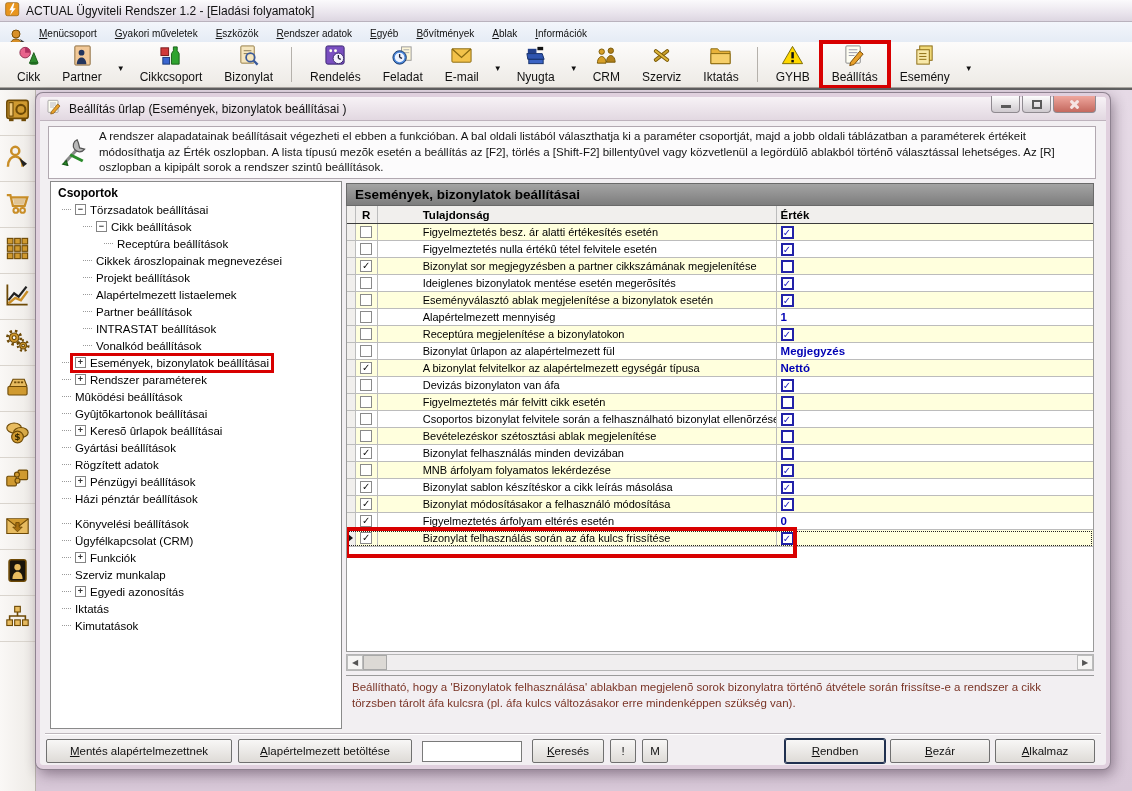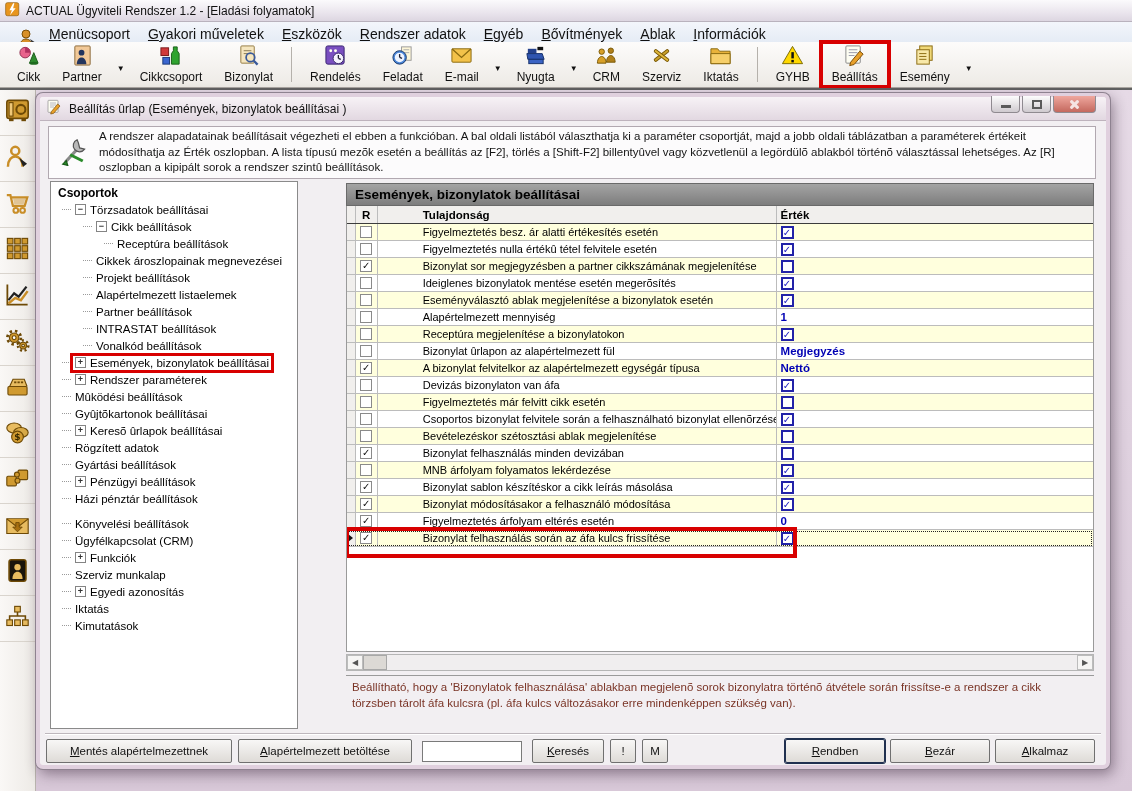--- a/index.html
+++ b/index.html
@@ -7,21 +7,21 @@
     font-family:"Liberation Sans","DejaVu Sans",sans-serif; background:#d9c9d9; }
   .app { position:relative; width:1132px; height:791px; }
 
   
   .titlebar { position:absolute; left:0; top:0; width:100%; height:22px;
     background:linear-gradient(#fbfafc,#eae5ed 60%,#ddd6e1); border-bottom:1px solid #b9b2bd;
     display:flex; align-items:center; padding-left:5px; font-size:12px; color:#111; }
   .titlebar svg { width:15px; height:15px; margin-right:6px; }
   .menubar { position:absolute; left:0; top:22px; width:100%; height:24px;
     background:linear-gradient(#f3f6fb,#e3eaf4); border-bottom:1px solid #c6cdd9;
-    display:flex; align-items:center; font-size:14px; color:#111; padding-left:16px; }
+    display:flex; align-items:center; font-size:10px; color:#111; padding-left:6px; }
   .menubar .mico { width:16px; height:15px; margin-right:8px; }
   .menu-item { padding:2px 9px; cursor:default; }
   .toolbar { position:absolute; left:0; top:42px; width:100%; height:46px;
     background:linear-gradient(#fdfcfb,#edeae5); border-bottom:1px solid #a9a5a0;
     display:flex; align-items:stretch; padding-left:6px; }
   .tb-item { display:flex; flex-direction:column; align-items:center; justify-content:center;
     padding:2px 11px 3px; font-size:12px; color:#111; }
   .tb-item .tb-ico svg { width:23px; height:23px; }
   .tb-item.hl { outline:4px solid #d80000; outline-offset:-2px; }
   .tb-drop { display:flex; align-items:center; font-size:8px; color:#111; padding:0 4px; margin-top:8px; }
@@ -51,21 +51,21 @@
   .g-min { position:absolute; left:9px; top:9px; width:10px; height:3px; background:#5a5a5a; }
   .g-max { position:absolute; left:9px; top:4px; width:10px; height:9px; border:2px solid #5a5a5a; }
   .g-x1,.g-x2 { position:absolute; left:19px; top:3px; width:3px; height:11px; background:#f5e4e2; border-radius:1px; }
   .g-x1 { transform:rotate(45deg);} .g-x2 { transform:rotate(-45deg);}
 
   .infopanel { position:absolute; left:8px; top:29px; width:1048px; height:53px;
     background:#fcfbfc; border:1px solid #b1a8b0; display:flex; align-items:center; padding:2px 8px; }
   .infopanel svg { width:30px; height:30px; margin:0 10px 0 2px; flex:none; }
   .infotext { font-size:11.5px; line-height:1.36; color:#151515; }
 
-  .tree { position:absolute; left:10px; top:84px; width:248px; height:548px; background:#fff;
+  .tree { position:absolute; left:10px; top:84px; width:292px; height:548px; background:#fff;
     border:1px solid #8a8a8a; padding:3px 0 0 5px; overflow:hidden; }
   .tree-h { font-weight:bold; font-size:12px; margin:1px 0 1px 2px; color:#000; }
   .tree-row { display:flex; align-items:center; height:17px; font-size:11.5px; white-space:nowrap; color:#000; }
   .tree-row::before { content:""; width:9px; border-top:1px dotted #9a9a9a; margin-right:2px; flex:none; }
   .wrap { display:flex; align-items:center; padding:1px 2px; }
   .exp { width:11px; height:11px; border:1px solid #848484; background:#fff; font-size:9px;
     line-height:8px; text-align:center; margin-right:4px; flex:none; color:#333; font-weight:bold; }
   .tree-row.hl .wrap { outline:3px solid #d80000; }
 
   .panel-h { position:absolute; left:306px; top:86px; width:748px; height:23px;
@@ -507,26 +507,26 @@
             </span>
           </div>
           <div class="tree-row" style="padding-left: 6px;">
             <span class="wrap">
               <span class="exp">+</span>
               <span class="tree-label">Keresõ ûrlapok beállításai</span>
             </span>
           </div>
           <div class="tree-row" style="padding-left: 6px;">
             <span class="wrap">
+              <span class="tree-label">Gyártási beállítások</span>
+            </span>
+          </div>
+          <div class="tree-row" style="padding-left: 6px;">
+            <span class="wrap">
               <span class="tree-label">Rögzített adatok</span>
-            </span>
-          </div>
-          <div class="tree-row" style="padding-left: 6px;">
-            <span class="wrap">
-              <span class="tree-label">Gyártási beállítások</span>
             </span>
           </div>
           <div class="tree-row" style="padding-left: 6px;">
             <span class="wrap">
               <span class="exp">+</span>
               <span class="tree-label">Pénzügyi beállítások</span>
             </span>
           </div>
           <div class="tree-row" style="padding-left: 6px;">
             <span class="wrap">

